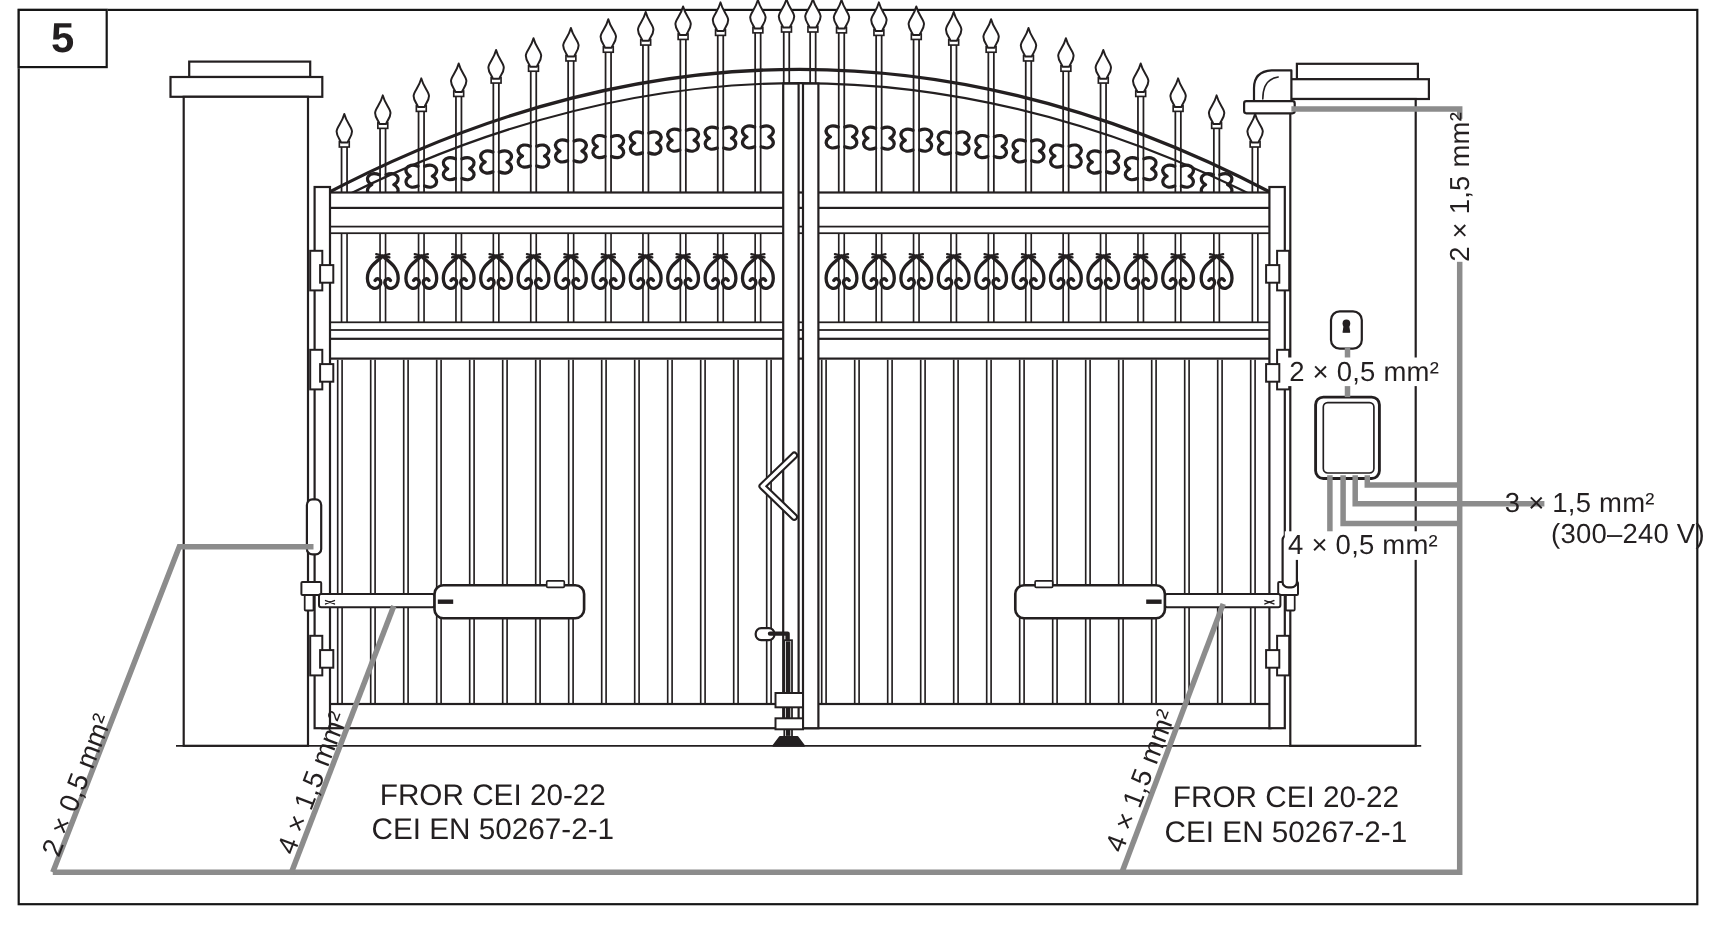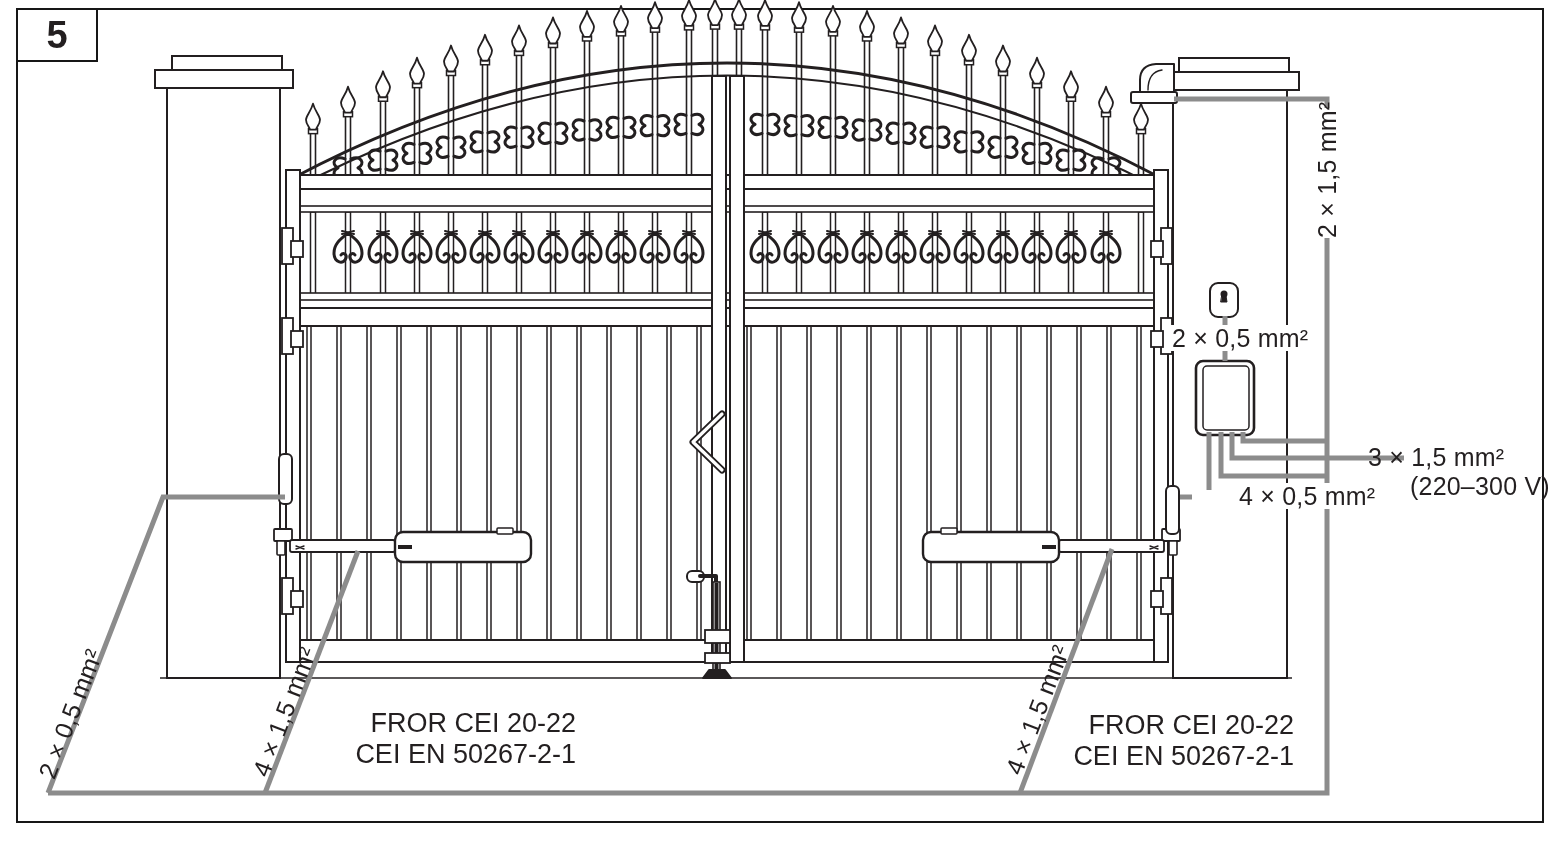--- a/index.html
+++ b/index.html
@@ -6,21 +6,21 @@
   .stage{position:relative;width:1564px;height:841px;background:#fff;
          font-family:"Liberation Sans",sans-serif;color:#231f20;overflow:hidden;}
   .border{position:absolute;left:16px;top:8px;width:1528px;height:815px;border:2px solid #161616;box-sizing:border-box;}
   .fignum{position:absolute;left:16px;top:8px;width:82px;height:54px;border:2px solid #161616;box-sizing:border-box;
           background:#fff;display:flex;align-items:center;justify-content:center;font-size:38px;font-weight:bold;}
   svg#diagram{position:absolute;left:0;top:0;width:1564px;height:841px;}
   .lbl{position:absolute;font-size:25px;white-space:nowrap;letter-spacing:.2px;line-height:26px;height:26px;}
   .bg{background:#fff;padding:0 3px;}
   .rot90{transform:rotate(-90deg);transform-origin:center;text-align:center;background:#fff;}
   .diag{transform-origin:0 100%;transform:rotate(-69deg);}
-  .spec{position:absolute;text-align:right;font-size:27px;line-height:31px;}
+  .spec{position:absolute;text-align:center;font-size:27px;line-height:31px;}
 </style>
 </head>
 <body>
 
 <div class="stage">
   <div class="border"></div>
 
   <svg id="diagram" viewBox="0 0 1564 841">
       <g>
         <rect x="172" y="56" width="110" height="14" fill="#fff" stroke="#231f20" stroke-width="2" rx="0"></rect>
@@ -534,22 +534,22 @@
       </g>
     </svg>
 
   <div class="fignum">
     <span>5</span>
   </div>
 
   <div class="lbl rot90" style="left:1262px;top:160px;width:130px">2 × 1,5 mm²</div>
   <div class="lbl bg" style="left:1169px;top:325px">2 × 0,5 mm²</div>
   <div class="lbl" style="left:1368px;top:444px">3 × 1,5 mm²</div>
-  <div class="lbl" style="left:1410px;top:473px">(220–300 V)</div>
-  <div class="lbl bg" style="left:1236px;top:483px">4 × 0,5 mm²</div>
+  <div class="lbl" style="left:1410px;top:473px">(300–240 V)</div>
+  <div class="lbl bg" style="left:1168px;top:483px">4 × 0,5 mm²</div>
   <div class="lbl diag" style="left:58px;top:756px">2 × 0,5 mm²</div>
   <div class="lbl diag" style="left:272px;top:754px">4 × 1,5 mm²</div>
   <div class="lbl diag" style="left:1025px;top:752px">4 × 1,5 mm²</div>
 
   <div class="spec" style="left:320px;top:708px;width:256px">
     <div>FROR CEI 20-22</div>
     <div>CEI EN 50267-2-1</div>
   </div>
   <div class="spec" style="left:1044px;top:710px;width:250px">
     <div>FROR CEI 20-22</div>

